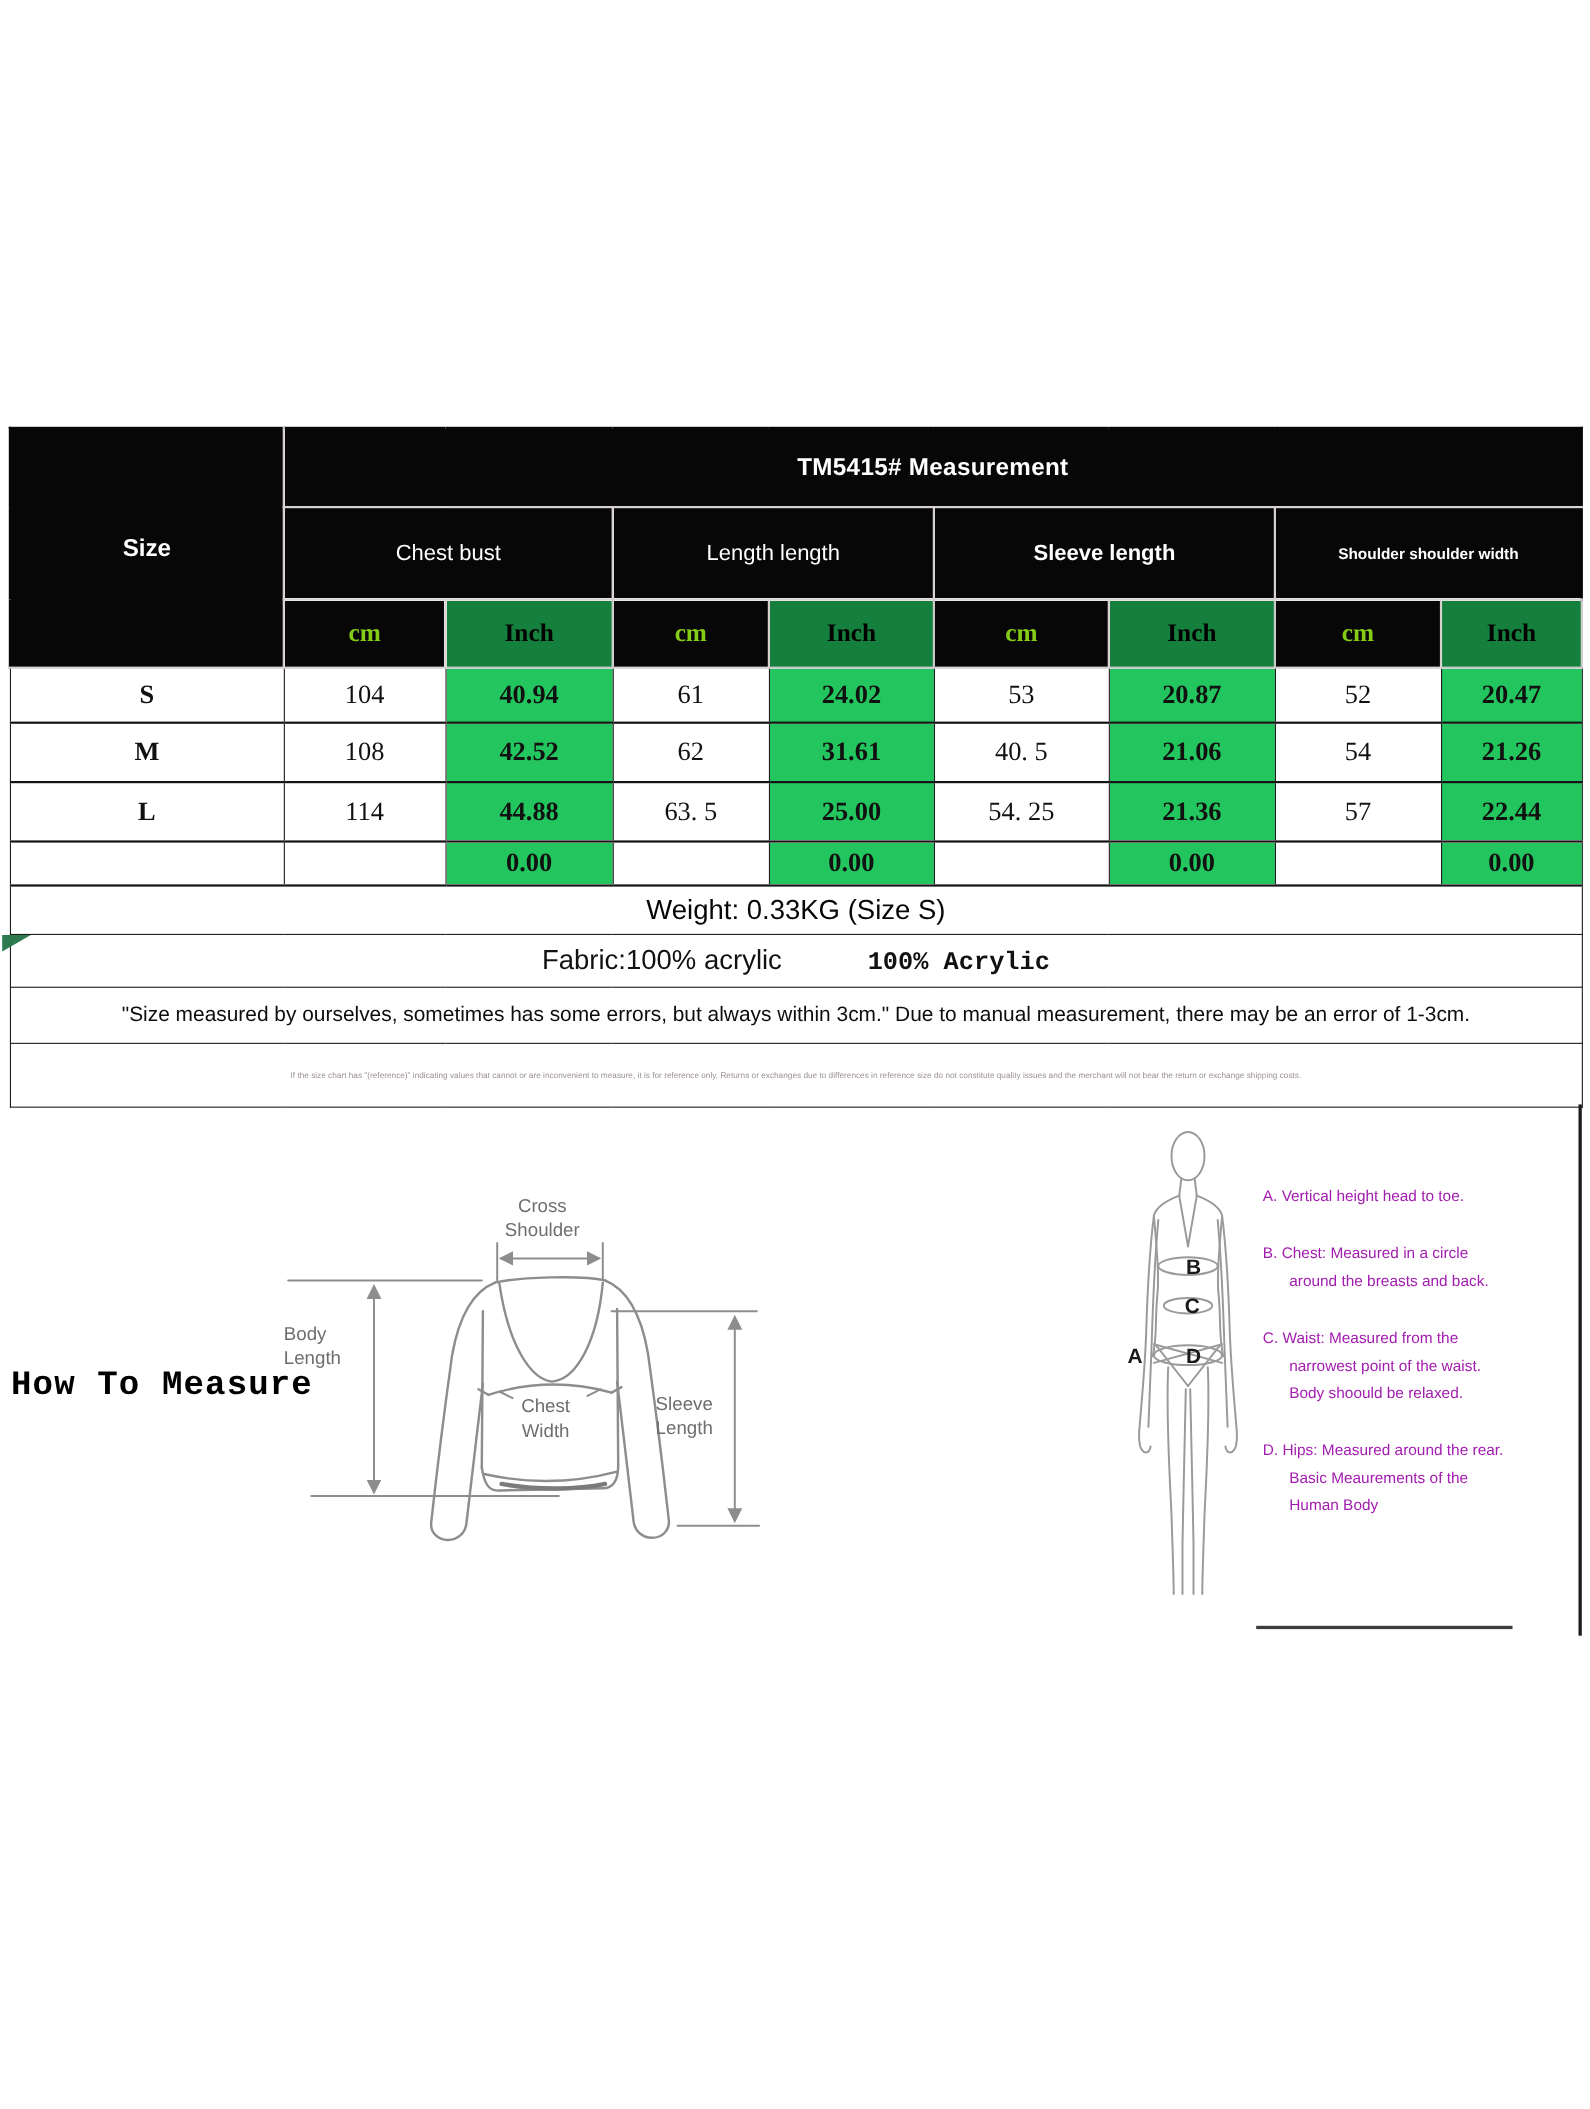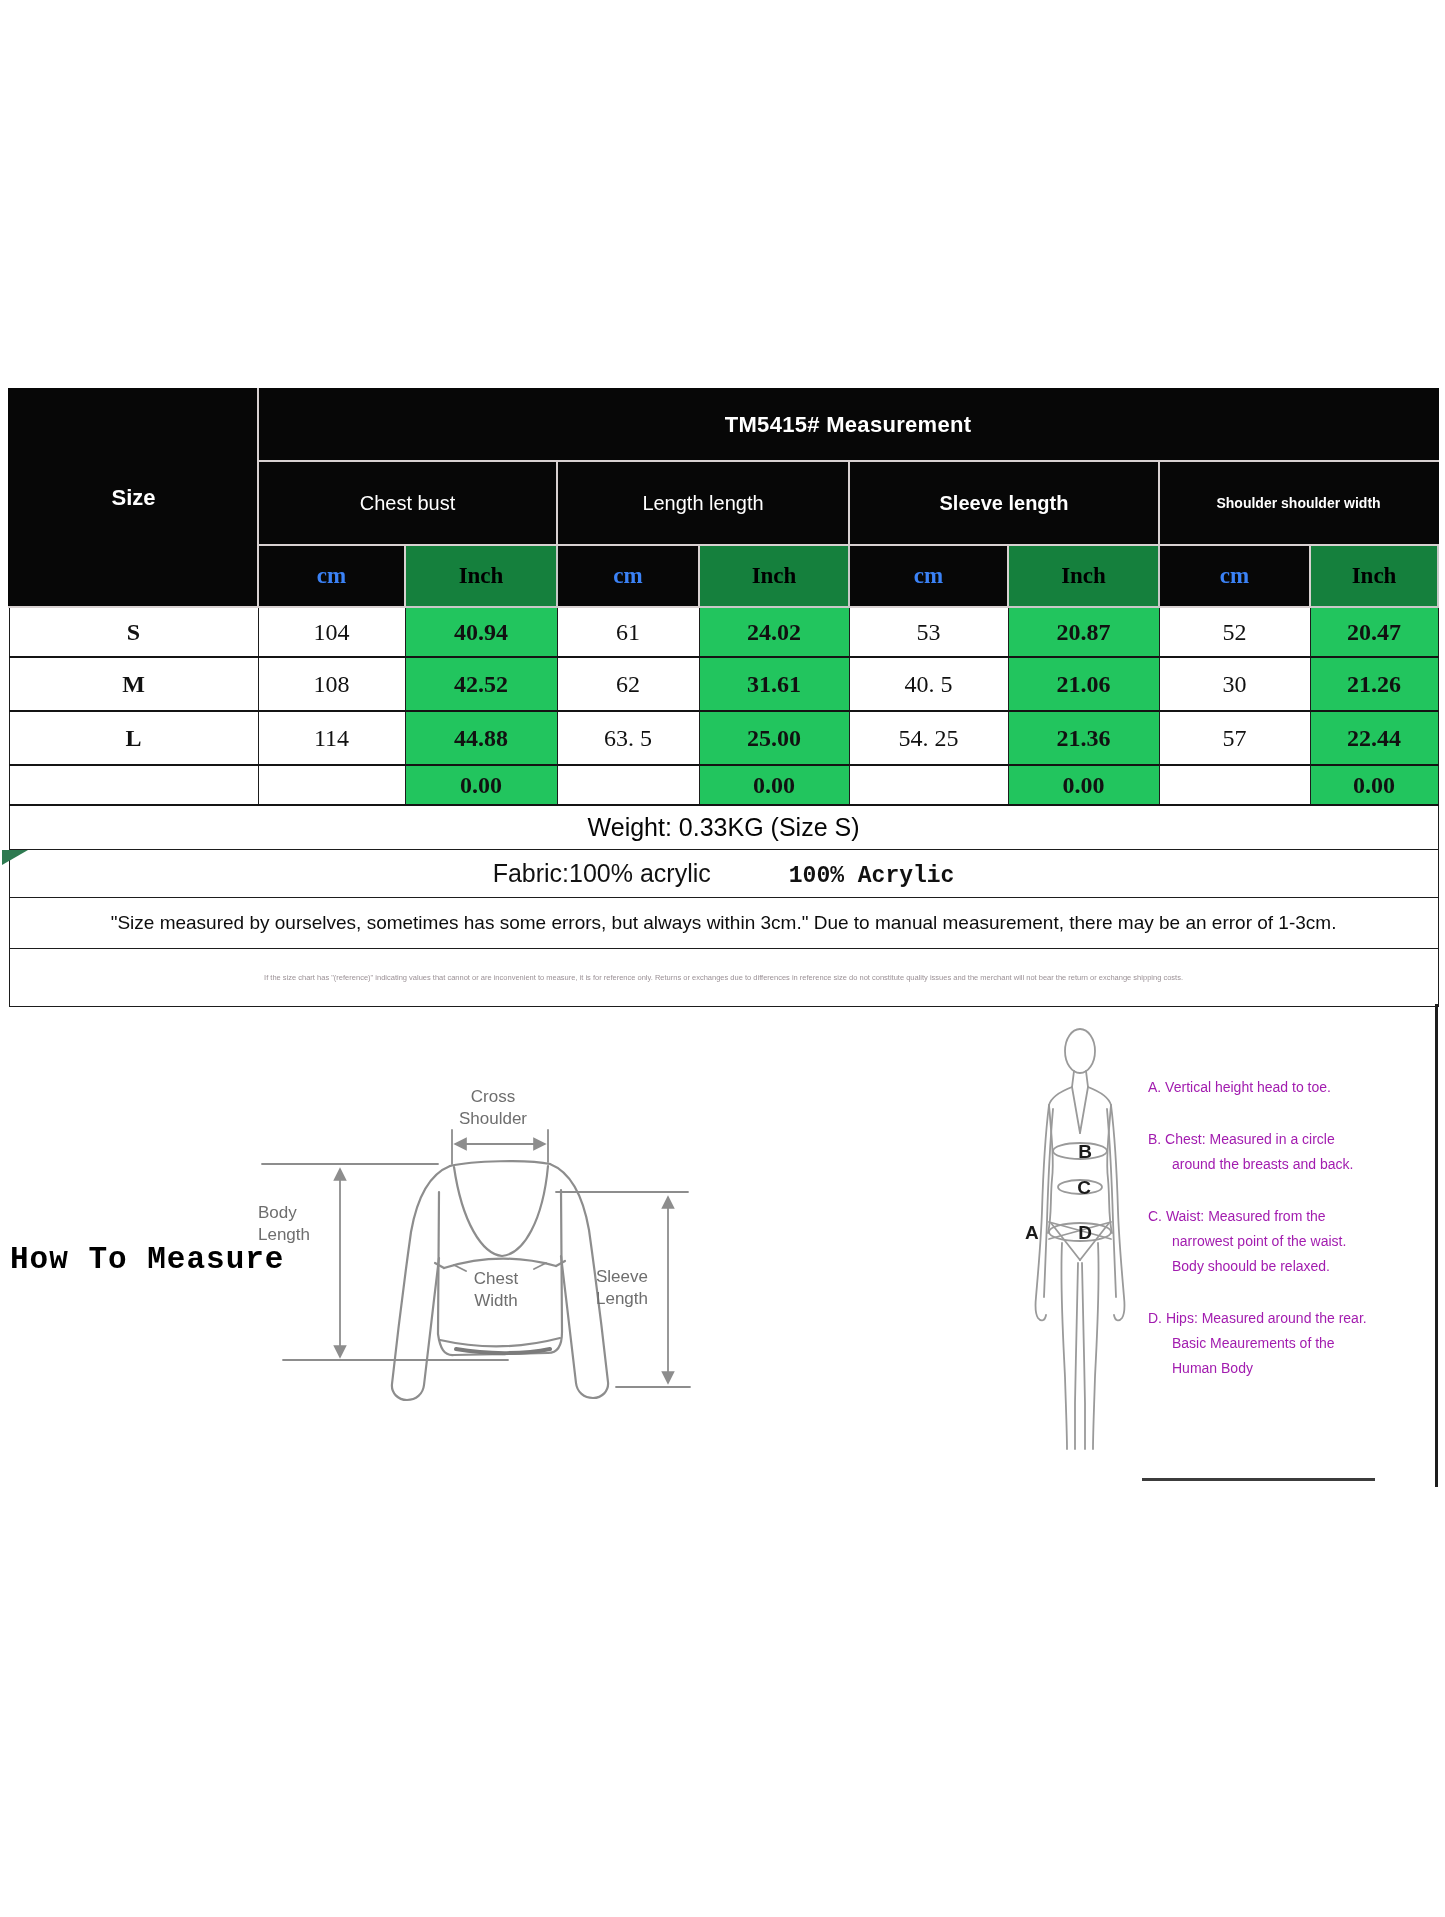--- a/index.html
+++ b/index.html
@@ -13,21 +13,21 @@
 
   td.dark{background:#070707;color:#fff;border:2px solid #d8d1d1;}
   td.title-cell{height:70px;font-size:22px;font-weight:600;letter-spacing:.3px;
     border-top-color:#070707;border-right-color:#070707;}
   td.size-cell{font-size:22px;font-weight:600;border-top-color:#070707;border-left-color:#070707;}
   td.group-cell{height:82px;font-size:20px;font-weight:500;}
   td.group-sleeve{font-weight:700;}
   td.group-shoulder{font-size:14px;font-weight:600;border-right-color:#070707;}
 
   tr.unit-row td{height:60px;font-family:"Liberation Serif",serif;font-size:23px;font-weight:bold;}
-  td.unit-cm{background:#070707;color:#3b82f6;border:2px solid #d8d1d1;margin-top:48px;}
+  td.unit-cm{background:#070707;color:#84cc16;border:2px solid #d8d1d1;margin-top:48px;}
   td.unit-inch{background:#15803d;color:#000;border:2px solid #c9c9c9;}
 
   tr.data-row td{font-family:"Liberation Serif",serif;font-size:24px;
     background:#fff;border:1.6px solid #1d1d1d;}
   tr.data-row td.inch{background:#22c55e;font-weight:bold;}
   tr.data-row td.size-col{font-weight:600;}
   tr.row-s td{height:48px;border-top:2.6px solid #141414;}
   tr.row-m td{height:52px;border-top:2.4px solid #141414;}
   tr.row-l td{height:52px;border-top:2.4px solid #141414;}
   tr.row-zero td{height:38px;border-top:2.4px solid #141414;border-bottom:2.6px solid #141414;}
@@ -111,21 +111,21 @@
       <td class="inch">20.47</td>
     </tr>
     <tr class="data-row row-m">
       <td class="size-col">M</td>
       <td>108</td>
       <td class="inch">42.52</td>
       <td>62</td>
       <td class="inch">31.61</td>
       <td>40. 5</td>
       <td class="inch">21.06</td>
-      <td>30</td>
+      <td>54</td>
       <td class="inch">21.26</td>
     </tr>
     <tr class="data-row row-l">
       <td class="size-col">L</td>
       <td>114</td>
       <td class="inch">44.88</td>
       <td>63. 5</td>
       <td class="inch">25.00</td>
       <td>54. 25</td>
       <td class="inch">21.36</td>

